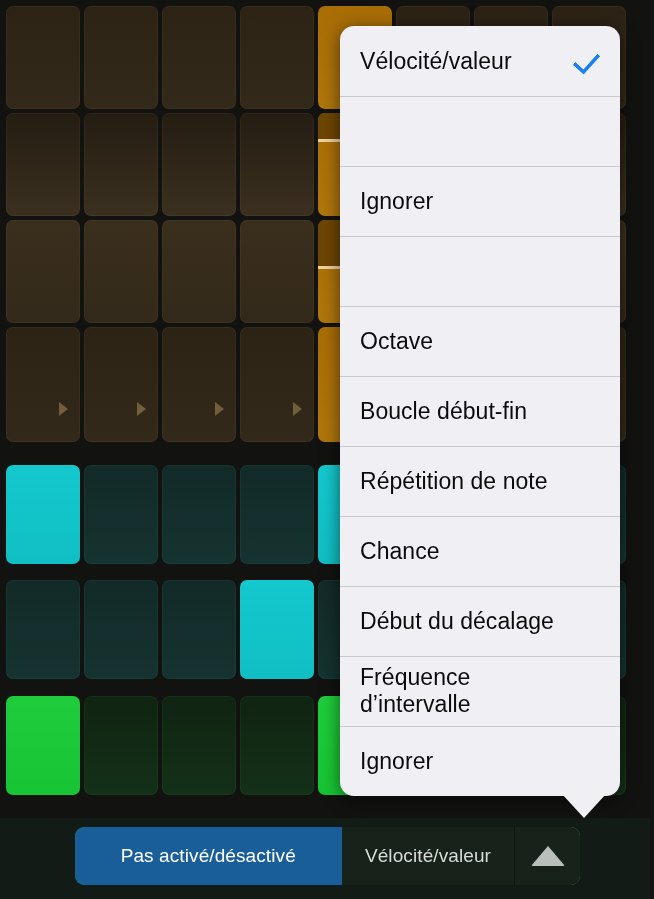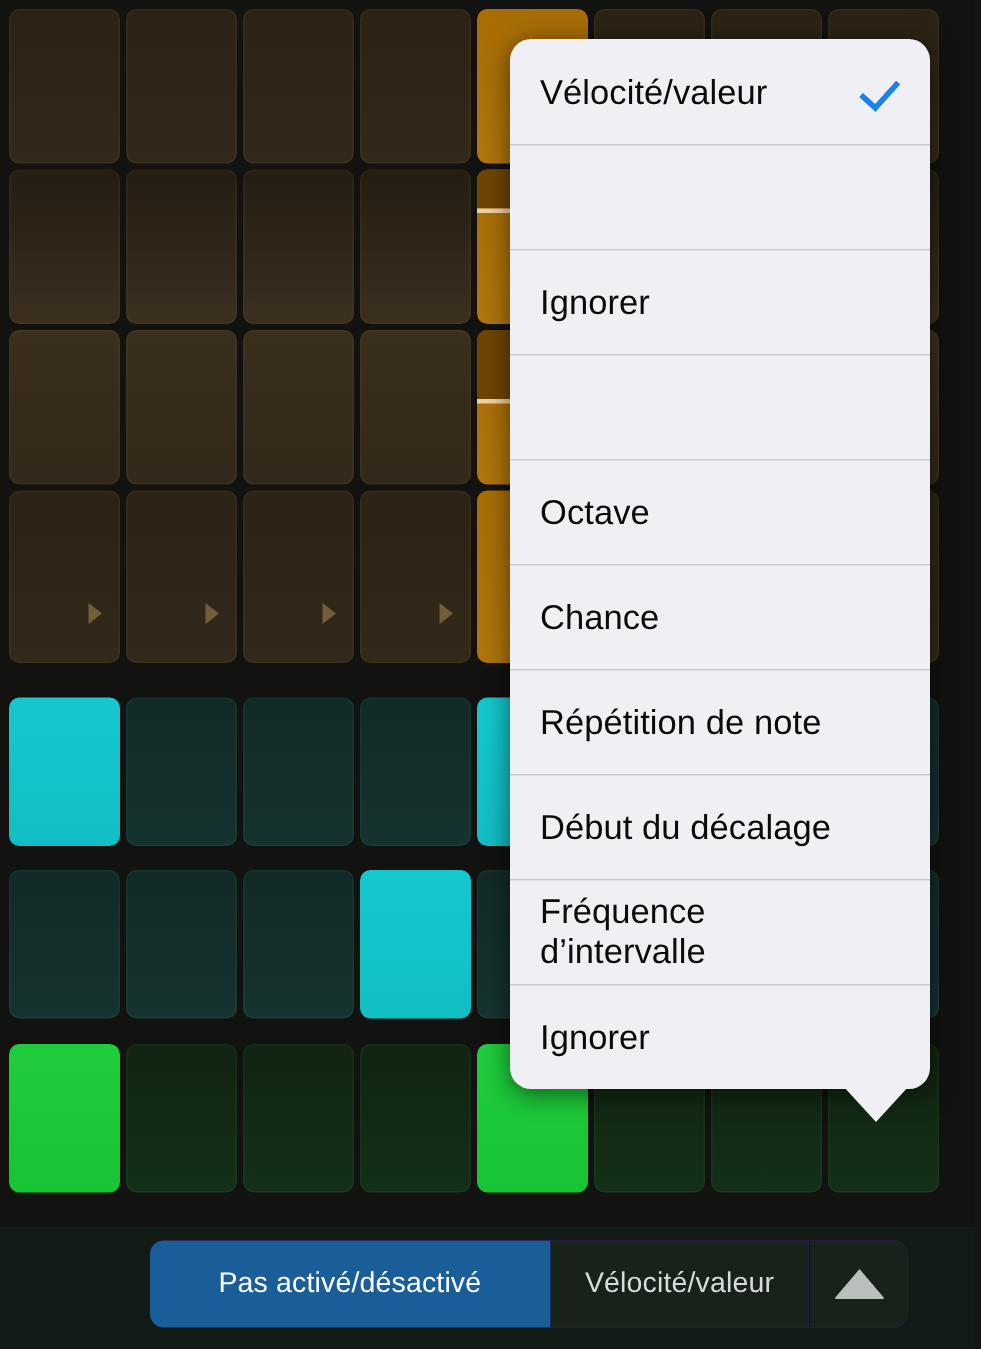--- a/index.html
+++ b/index.html
@@ -115,22 +115,21 @@
 
   .toolbar-inner {
     position: absolute;
     left: 75px;
     top: 9px;
     width: 505px;
     height: 58px;
     display: flex;
     border-radius: 9px;
     overflow: hidden;
-    background: #4c1d95;
-    margin-left: 25px;
+    background: #15803d;
   }
 
   .seg {
     display: flex;
     align-items: center;
     justify-content: center;
     height: 100%;
     color: #d8dcd8;
     font-size: 19px;
     letter-spacing: 0.1px;
@@ -337,25 +336,29 @@
         <span class="check"></span>
       </div>
       <div class="menu-item">
         <span class="check"></span>
       </div>
       <div class="menu-item">
         <span class="label">Octave</span>
         <span class="check"></span>
       </div>
       <div class="menu-item">
+        <span class="label">Boucle début-fin</span>
+        <span class="check"></span>
+      </div>
+      <div class="menu-item">
+        <span class="label">Répétition de note</span>
+        <span class="check"></span>
+      </div>
+      <div class="menu-item">
         <span class="label">Chance</span>
-        <span class="check"></span>
-      </div>
-      <div class="menu-item">
-        <span class="label">Répétition de note</span>
         <span class="check"></span>
       </div>
       <div class="menu-item">
         <span class="label">Début du décalage</span>
         <span class="check"></span>
       </div>
       <div class="menu-item">
         <span class="label">Fréquence d’intervalle</span>
         <span class="check"></span>
       </div>

